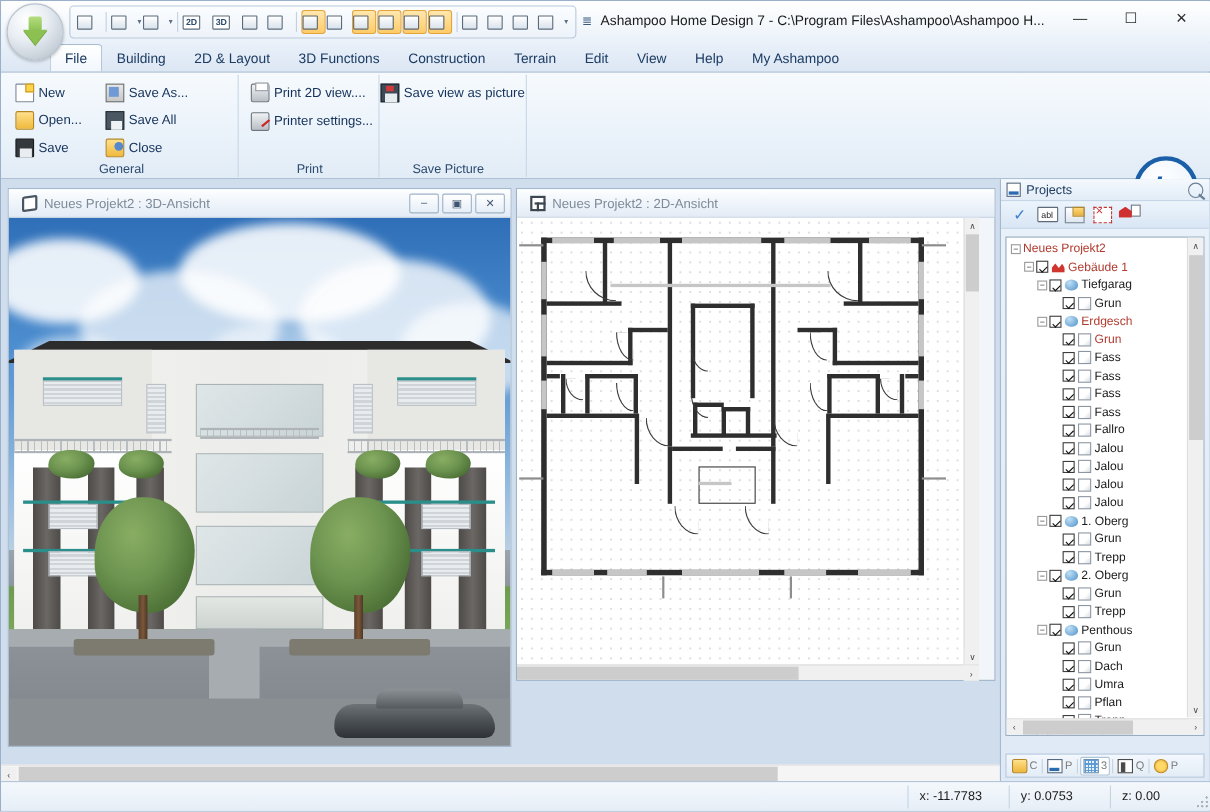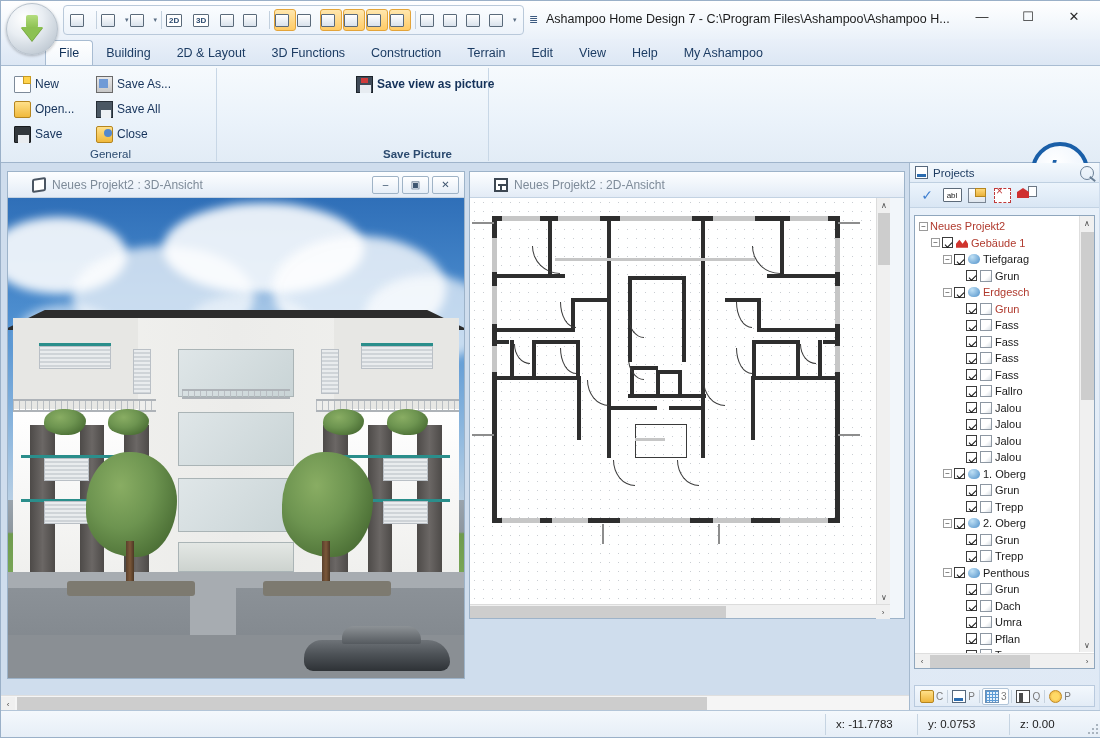--- a/index.html
+++ b/index.html
@@ -166,21 +166,21 @@
     position: absolute; left: 0; top: 162px; width: 1100px; height: 548px;
     background: #cfdded;
   }
 
   
   .mdi {
     position: absolute; background: #f2f6fa;
     border: 1px solid #9db3c9;
   }
   .mdi-title {
-    height: 26px; display:flex; align-items:center; gap:6px; padding-left: 24px;
+    height: 26px; display:flex; align-items:center; gap:6px; padding-left: 12px;
     background: linear-gradient(to bottom,#fdfeff,#edf3fa 60%,#e3ebf5);
     border-bottom: 1px solid #c3d2e2;
     font-size: 12px; color: #7e8b99;
   }
   .mdi-ic {
     width: 14px; height: 14px; position: relative; flex: 0 0 14px;
   }
   .ic3d { background: #fff; border: 2px solid #4a5562; border-radius: 2px; transform: skewY(-8deg); }
   .ic2d { background: #fff; border: 2px solid #3d4752; }
   .ic2d:after{content:"";position:absolute;left:2px;top:4px;width:10px;height:2px;background:#3d4752;}
@@ -543,22 +543,37 @@
             <div class="ritem">
               <span class="ric ic-close"></span>
               <span>Close</span>
             </div>
           </div>
         </div>
       </div>
       <div class="gtitle">General</div>
     </div>
 
-
-    <div class="group" style="left:346px; width:142px;font-weight:bold;">
+    <div class="group" style="left:218px; width:126px;">
+      <div class="gitems">
+        <div style="display:flex;flex-direction:column;gap:4px;">
+          <div class="ritem">
+            <span class="ric ic-print"></span>
+            <span>Print 2D view....</span>
+          </div>
+          <div class="ritem">
+            <span class="ric ic-printset"></span>
+            <span>Printer settings...</span>
+          </div>
+        </div>
+      </div>
+      <div class="gtitle">Print</div>
+    </div>
+
+    <div class="group" style="left:336px; width:142px;">
       <div class="gitems">
         <div class="ritem">
           <span class="ric ic-savepic"></span>
           <span>Save view as picture</span>
         </div>
       </div>
       <div class="gtitle">Save Picture</div>
     </div>
 
     <div class="logo">

